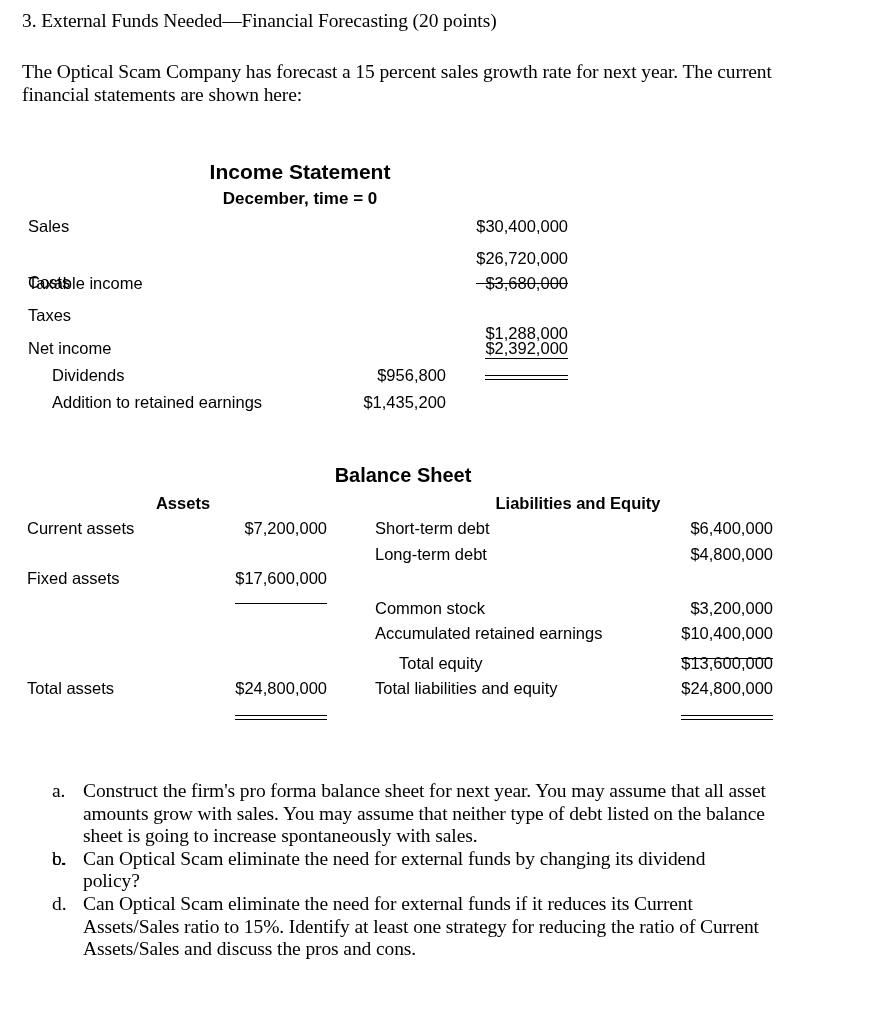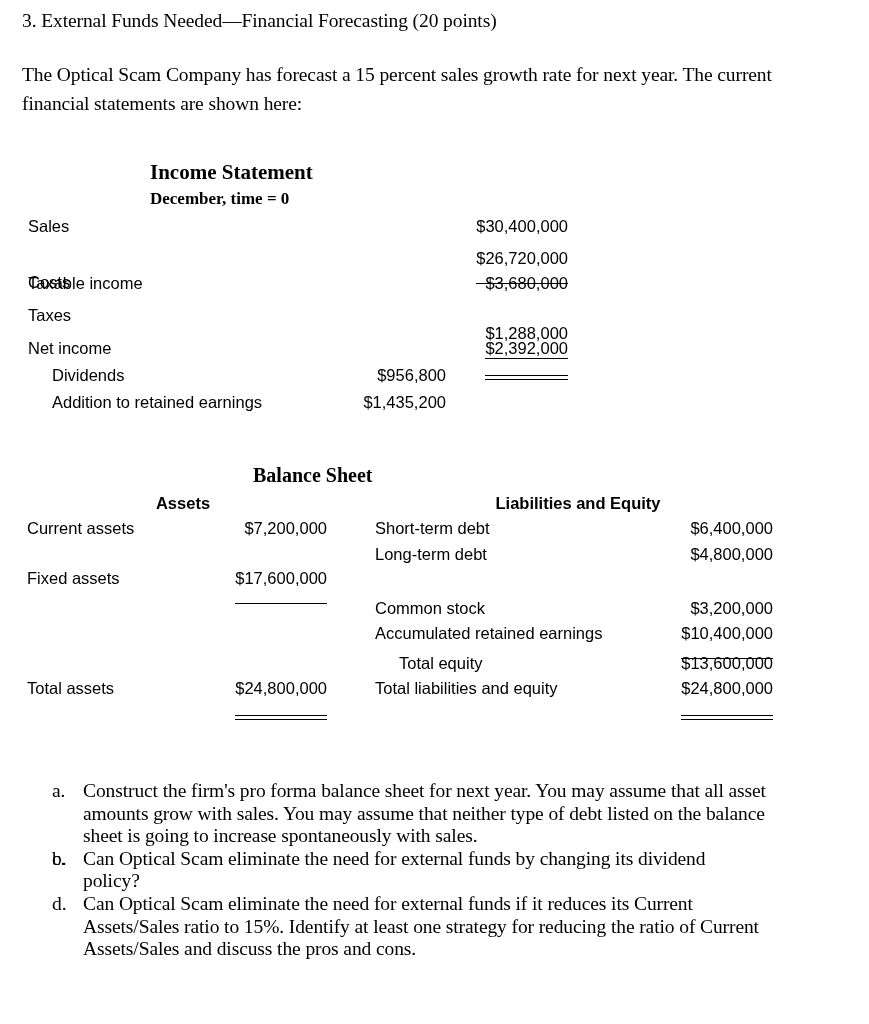--- a/index.html
+++ b/index.html
@@ -29,28 +29,29 @@
     line-height: 24px;
     white-space: nowrap;
     letter-spacing: -0.1px;
   }
 
   #intro-para {
     position: absolute;
     left: 22px; top: 60px;
     width: 790px;
     font-size: 19.5px;
-    line-height: 29px;
+    line-height: 23px;
     letter-spacing: -0.1px;
   }
 
   .stmt-title {
     position: absolute;
-    font-family: Liberation Serif, serif;
+    font-family: Liberation Sans, sans-serif;
     font-weight: bold;
+    text-align: center;
     white-space: nowrap;
   }
 
   #is-title {
     left: 150px; top: 160px; width: 300px;
     font-size: 21px;
   }
   #is-subtitle {
     left: 150px; top: 189px; width: 300px;
     font-size: 17px;

